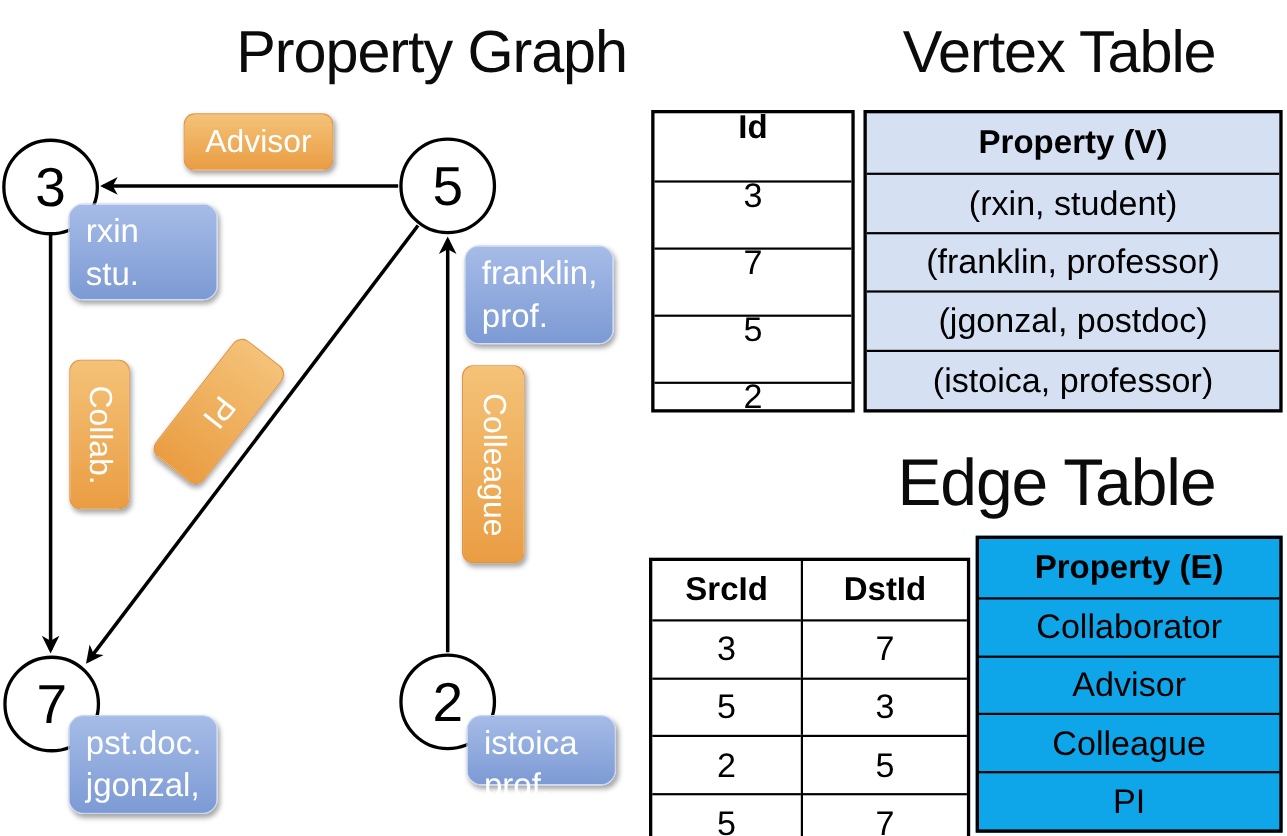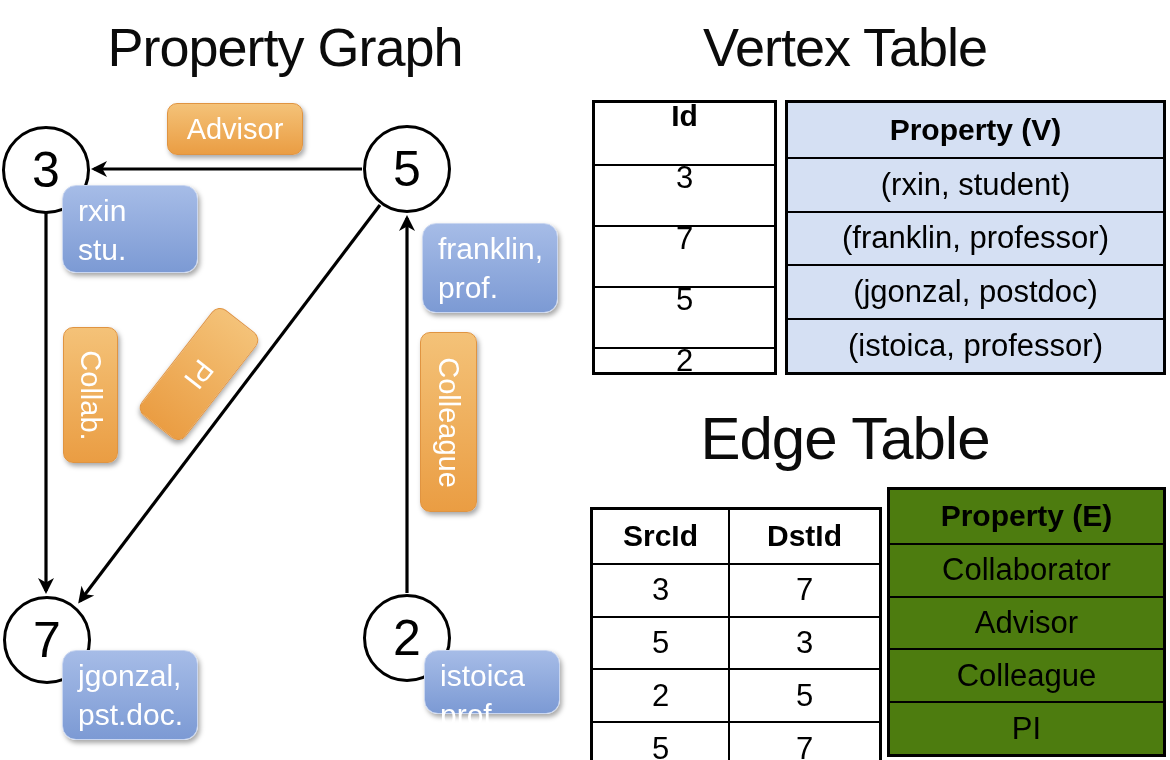--- a/index.html
+++ b/index.html
@@ -5,21 +5,21 @@
   html,body { margin:0; padding:0; }
   body {
     width:1170px; height:760px; position:relative; overflow:hidden;
     background:#ffffff;
     font-family:"Liberation Sans", sans-serif;
     color:#000;
   }
 
   
   .big-title {
-    position:absolute; text-align:center;
+    position:absolute; text-align:right;
     font-size:54px; font-weight:400; letter-spacing:-1px; color:#0b0b0b;
   }
   #title-graph  { left:0px;   top:16px;  width:570px; }
   #title-vertex { left:585px; top:16px;  width:520px; }
   #title-edge   { left:585px; top:404px; width:520px; font-size:60px; }
 
   
   #edges-svg { position:absolute; left:0; top:0; z-index:1; }
 
   
@@ -77,21 +77,21 @@
 
   #vt-id   { left:592px; top:100px; width:185px; height:275px; background:#fff;gap:36px; }
   #vt-prop { left:785px; top:100px; width:381px; height:275px; background:#d5e0f3; }
 
   #et-srcdst {
     left:590px; top:487px; width:292px; height:270px; background:#fff;
     grid-template-columns:135px 1fr;
     margin-top:20px;
   }
   #et-srcdst .colr { border-left:2.5px solid #000; }
-  #et-prop { left:887px; top:487px; width:279px; height:270px; background:#4d7c0f; }
+  #et-prop { left:887px; top:487px; width:279px; height:270px; background:#0ea5e9; }
 </style>
 </head>
 <body>
 
 <div id="title-graph" class="big-title">Property Graph</div>
 
 <svg id="edges-svg" width="1170" height="760" viewBox="0 0 1170 760">
   <defs>
     <marker id="arrow" markerUnits="userSpaceOnUse" markerWidth="22" markerHeight="20" refX="14" refY="9" orient="auto">
       <path d="M1,1 L17,9 L1,17 L5.5,9 Z" fill="#000"></path>
@@ -120,22 +120,22 @@
 
 <div id="vbox-rxin" class="vbox">
   <div>rxin</div>
   <div>stu.</div>
 </div>
 <div id="vbox-franklin" class="vbox">
   <div>franklin,</div>
   <div>prof.</div>
 </div>
 <div id="vbox-jgonzal" class="vbox">
+  <div>pst.doc.</div>
   <div>jgonzal,</div>
-  <div>pst.doc.</div>
 </div>
 <div id="vbox-istoica" class="vbox">
   <div>istoica</div>
   <div>prof.</div>
 </div>
 
 <div id="ebox-advisor" class="ebox">
   <span>Advisor</span>
 </div>
 <div id="ebox-collab" class="ebox">

